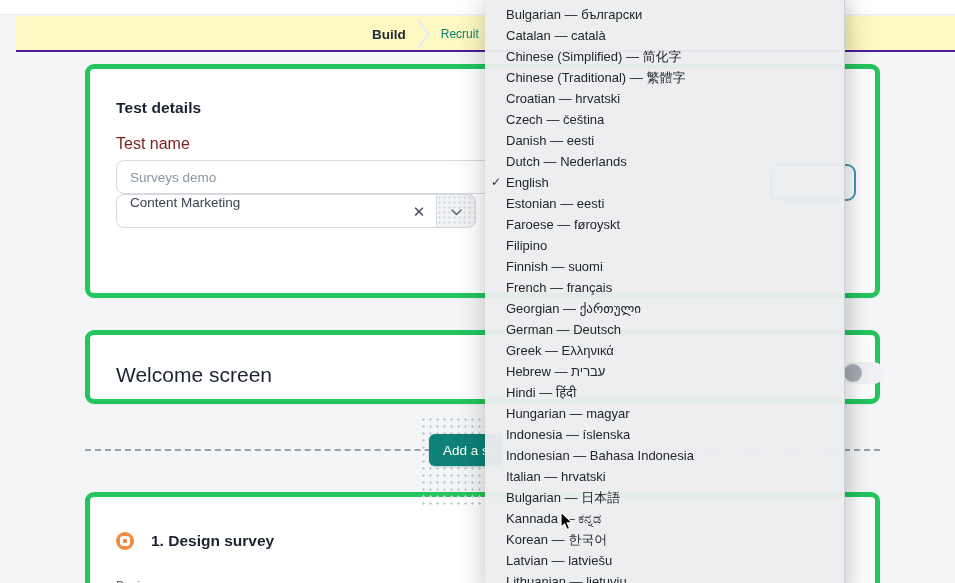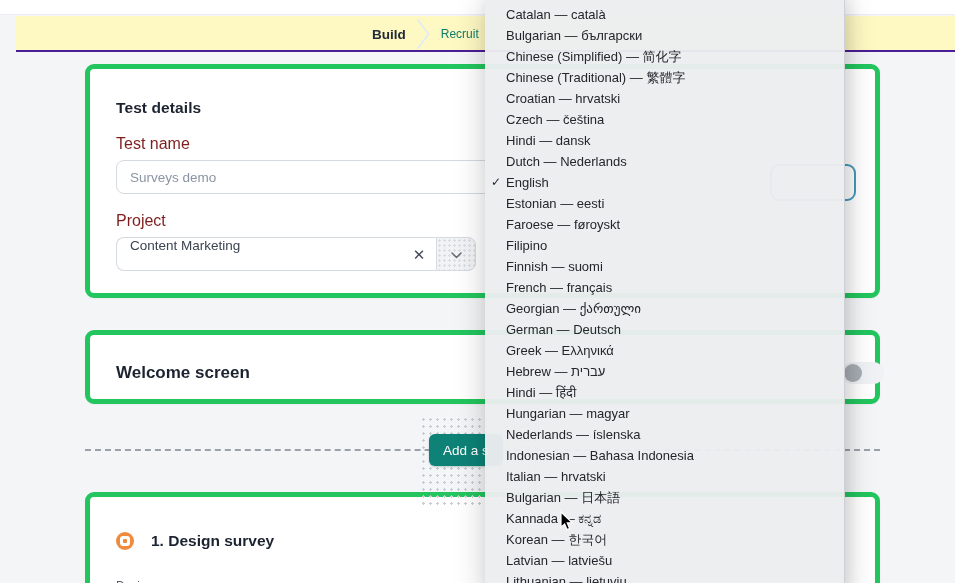--- a/index.html
+++ b/index.html
@@ -68,21 +68,21 @@
   }
   .dropdown-toggle-btn {
     width: 40px; border: 1px solid #d5dae1; border-radius: 0 8px 8px 0;
     background-color: #f2f3f5; cursor: pointer;
     background-image: radial-gradient(circle, #d9dce1 1px, transparent 1.15px);
     background-size: 5px 5px;
     display: flex; align-items: center; justify-content: center;
   }
 
   
-  .welcome-title { position: absolute; left: 26px; top: 28px; font-size: 17px; font-weight: 700; color: #1c2330; }
+  .welcome-title { position: absolute; left: 26px; top: 28px; font-size: 21px; font-weight: 400; color: #1c2330; }
   .toggle {
     position: absolute; left: 752px; top: 27px; width: 42px; height: 22px;
     background: #f0f1f4; border-radius: 11px; cursor: pointer;
   }
   .toggle-knob {
     position: absolute; left: 2px; top: 2px; width: 18px; height: 18px;
     border-radius: 50%; background: #a8adb4;
   }
 
   
@@ -159,21 +159,20 @@
     <span class="nav-recruit">Recruit</span>
   </div>
 </div>
 
 <div class="card card-test">
   <div class="card-title">Test details</div>
 
   <div class="field-label">Test name</div>
   <input class="text-input input-muted" type="text" value="Surveys demo" style="">
 
-  <div class="field-label">Project</div>
   <div class="project-row">
     <div class="project-input-wrap">
       <input class="project-input" type="text" value="Content Marketing" style="">
       <button class="clear-btn">✕</button>
     </div>
     <button class="dropdown-toggle-btn">
       <span>
         <svg width="11" height="7" viewBox="0 0 11 7">
             <path d="M1 1 L5.5 5.5 L10 1" stroke="#676e79" stroke-width="1.6" fill="none" stroke-linecap="round" stroke-linejoin="round"></path>
           </svg>
@@ -204,51 +203,51 @@
   </div>
   <div class="design-sub-label">Design</div>
 </div>
 
 <div class="language-select-focus"></div>
 
 <div class="lang-menu">
   <div>
   <div class="lang-option">
     <span class="lang-check"></span>
+    <span>Bulgarian — български</span>
+  </div>
+
+  <div class="lang-option">
+    <span class="lang-check"></span>
     <span>Catalan — català</span>
   </div>
 
   <div class="lang-option">
     <span class="lang-check"></span>
-    <span>Bulgarian — български</span>
-  </div>
-
-  <div class="lang-option">
-    <span class="lang-check"></span>
     <span>Chinese (Simplified) — 简化字</span>
   </div>
 
   <div class="lang-option">
     <span class="lang-check"></span>
     <span>Chinese (Traditional) — 繁體字</span>
   </div>
 
   <div class="lang-option">
     <span class="lang-check"></span>
     <span>Croatian — hrvatski</span>
   </div>
 
   <div class="lang-option">
     <span class="lang-check"></span>
     <span>Czech — čeština</span>
   </div>
 
   <div class="lang-option">
     <span class="lang-check"></span>
-    <span>Hindi — dansk</span>
+    <span>Danish — eesti</span>
   </div>
 
   <div class="lang-option">
     <span class="lang-check"></span>
     <span>Dutch — Nederlands</span>
   </div>
 
   <div class="lang-option">
     <span class="lang-check">✓</span>
     <span>English</span>
@@ -304,21 +303,21 @@
     <span>Hindi — हिंदी</span>
   </div>
 
   <div class="lang-option">
     <span class="lang-check"></span>
     <span>Hungarian — magyar</span>
   </div>
 
   <div class="lang-option">
     <span class="lang-check"></span>
-    <span>Nederlands — íslenska</span>
+    <span>Indonesia — íslenska</span>
   </div>
 
   <div class="lang-option">
     <span class="lang-check"></span>
     <span>Indonesian — Bahasa Indonesia</span>
   </div>
 
   <div class="lang-option">
     <span class="lang-check"></span>
     <span>Italian — hrvatski</span>

